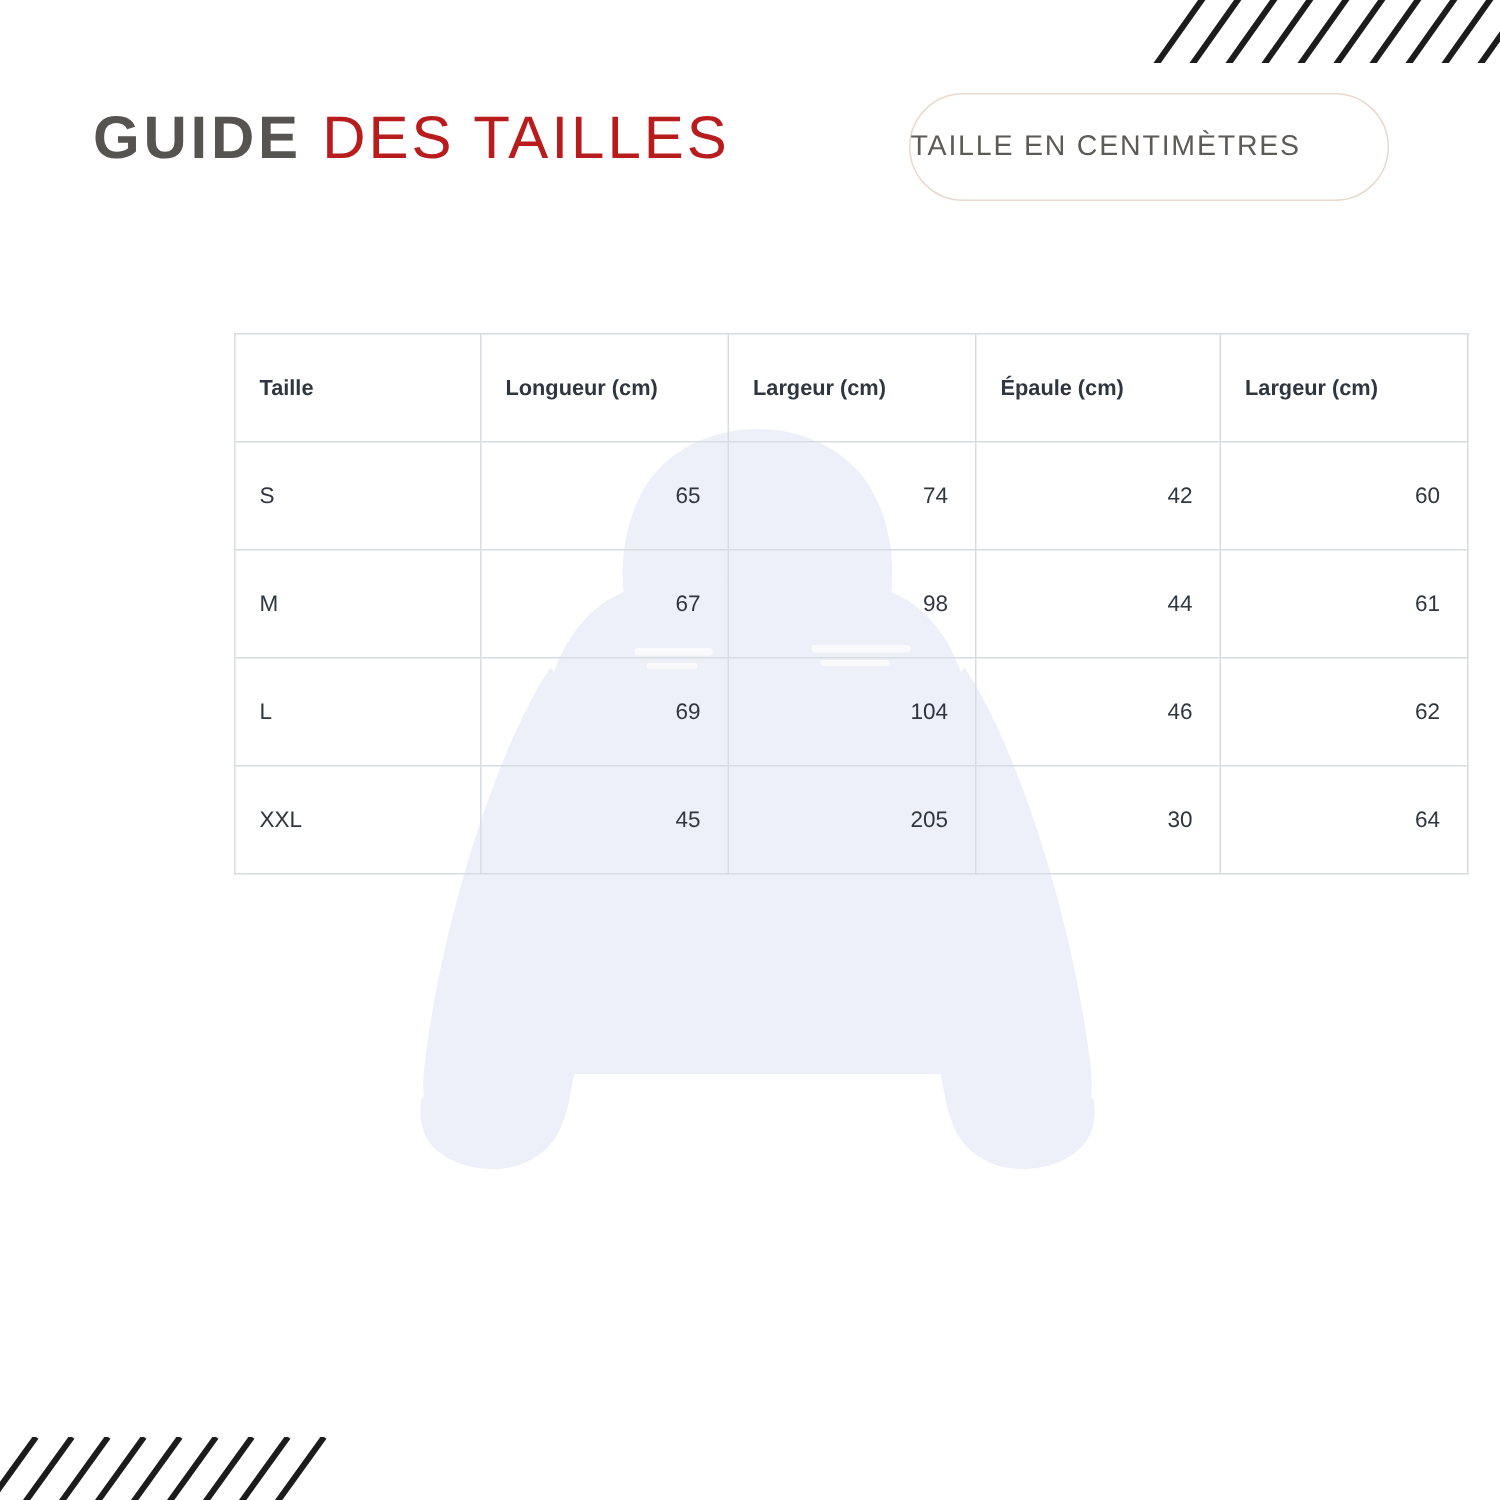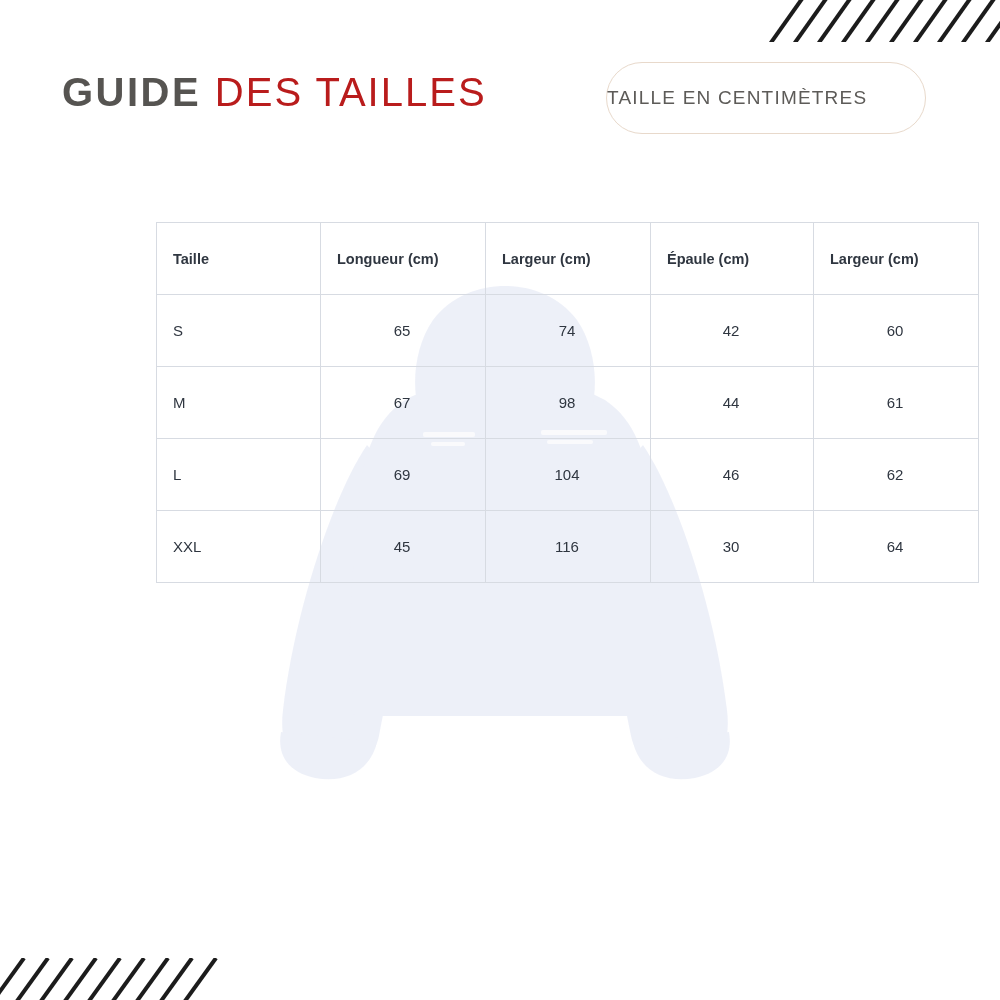--- a/index.html
+++ b/index.html
@@ -115,21 +115,21 @@
     font-weight: 700;
     text-align: left;
     font-size: 14.5px;
   }
   table.size-table td.size-label {
     text-align: left;
     font-weight: 400;
     font-size: 15px;
   }
   table.size-table td.num {
-    text-align: center;
+    text-align: right;
     font-weight: 400;
     font-size: 15px;
     padding-right: 18px;
   }
   col.c0 { width: 164px; }
   col.c1 { width: 165px; }
   col.c2 { width: 165px; }
   col.c3 { width: 163px; }
   col.c4 { width: 165px; }
 </style>
@@ -241,19 +241,19 @@
       <tr>
         <td class="size-label">L</td>
         <td class="num">69</td>
         <td class="num">104</td>
         <td class="num">46</td>
         <td class="num">62</td>
       </tr>
       <tr>
         <td class="size-label">XXL</td>
         <td class="num">45</td>
-        <td class="num">116</td>
+        <td class="num">205</td>
         <td class="num">30</td>
         <td class="num">64</td>
       </tr>
     </tbody>
   </table>
 </div>
 
 </body></html>

